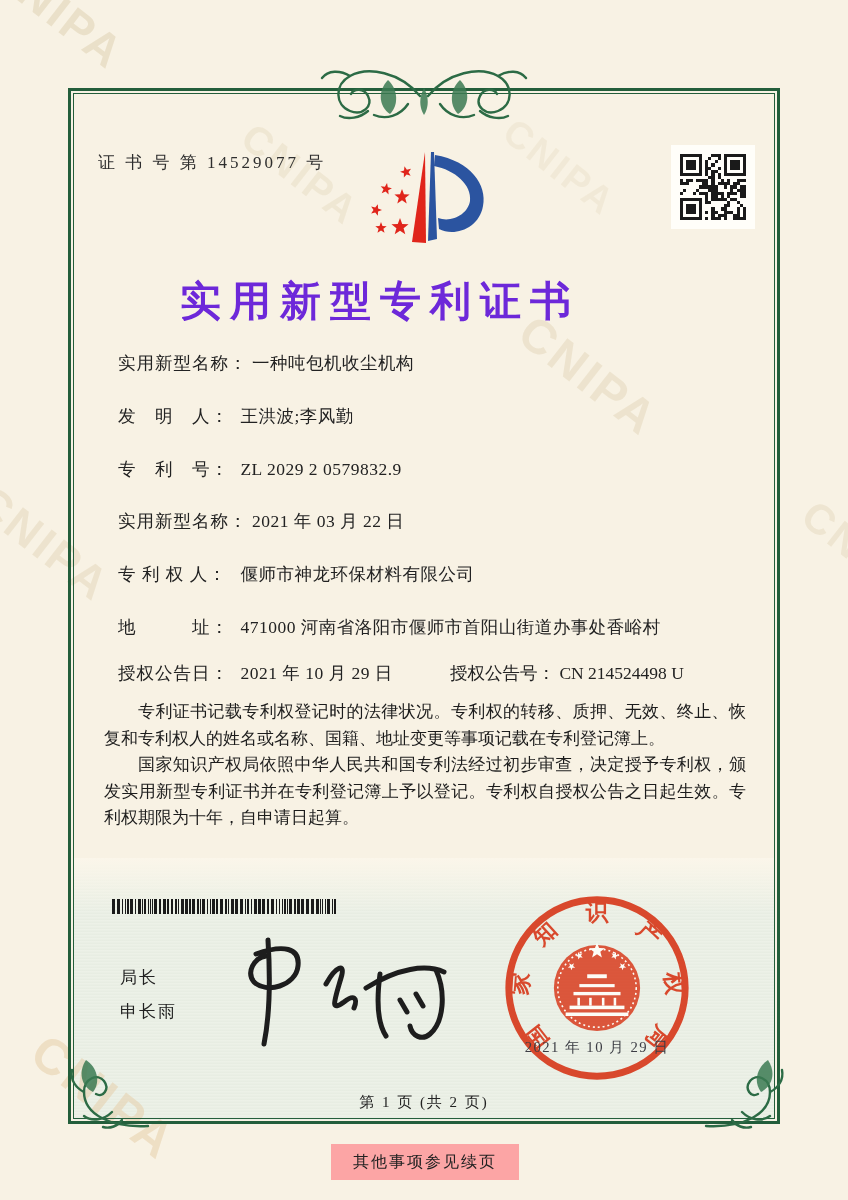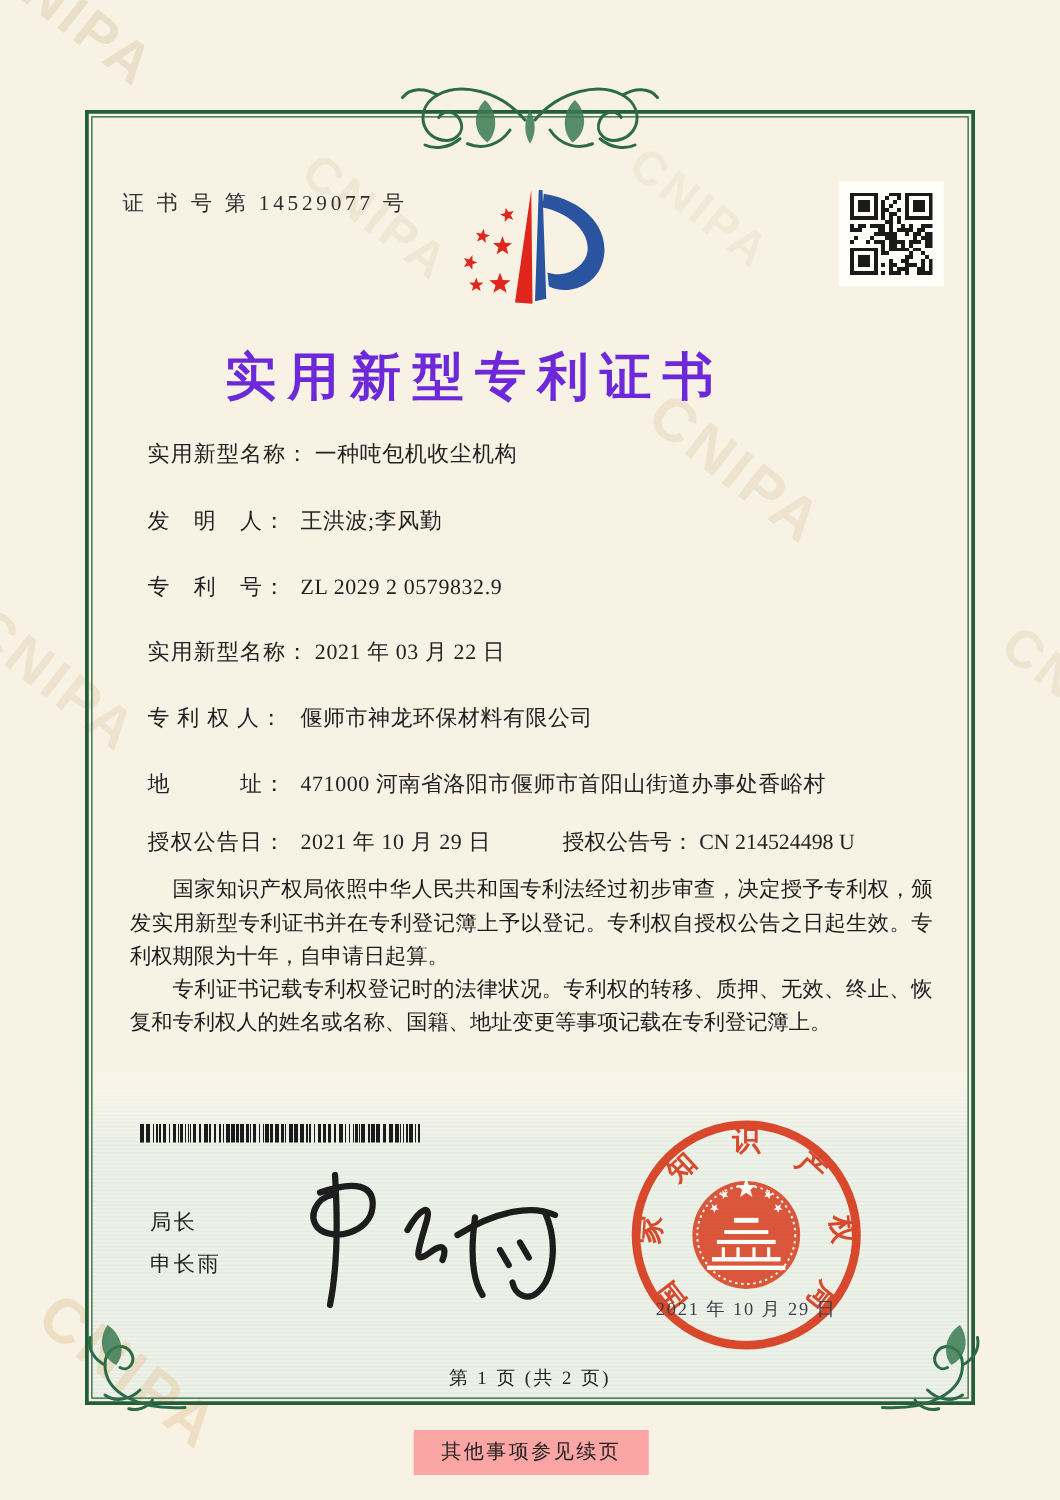--- a/index.html
+++ b/index.html
@@ -318,22 +318,22 @@
   <div class="frow r7">
     <span class="flabel">授权公告日：</span>
     <span class="fvalue">2021 年 10 月 29 日</span>
     <span class="pair2">
       <span>授权公告号：</span>
       <span>CN 214524498 U</span>
     </span>
   </div>
 
   <div class="paras">
+    <p>专利证书记载专利权登记时的法律状况。专利权的转移、质押、无效、终止、恢复和专利权人的姓名或名称、国籍、地址变更等事项记载在专利登记簿上。</p>
     <p>国家知识产权局依照中华人民共和国专利法经过初步审查，决定授予专利权，颁发实用新型专利证书并在专利登记簿上予以登记。专利权自授权公告之日起生效。专利权期限为十年，自申请日起算。</p>
-    <p>专利证书记载专利权登记时的法律状况。专利权的转移、质押、无效、终止、恢复和专利权人的姓名或名称、国籍、地址变更等事项记载在专利登记簿上。</p>
   </div>
 
   <svg class="barcode" id="barcode-svg" width="226" height="15" viewBox="0 0 226 15" style="shape-rendering:crispEdges">
       <rect x="0" y="0" width="3" height="15" fill="#1a1a1a"></rect>
       <rect x="5" y="0" width="3" height="15" fill="#1a1a1a"></rect>
       <rect x="10" y="0" width="1" height="15" fill="#1a1a1a"></rect>
       <rect x="13" y="0" width="1" height="15" fill="#1a1a1a"></rect>
       <rect x="15" y="0" width="2" height="15" fill="#1a1a1a"></rect>
       <rect x="18" y="0" width="3" height="15" fill="#1a1a1a"></rect>
       <rect x="23" y="0" width="1" height="15" fill="#1a1a1a"></rect>

